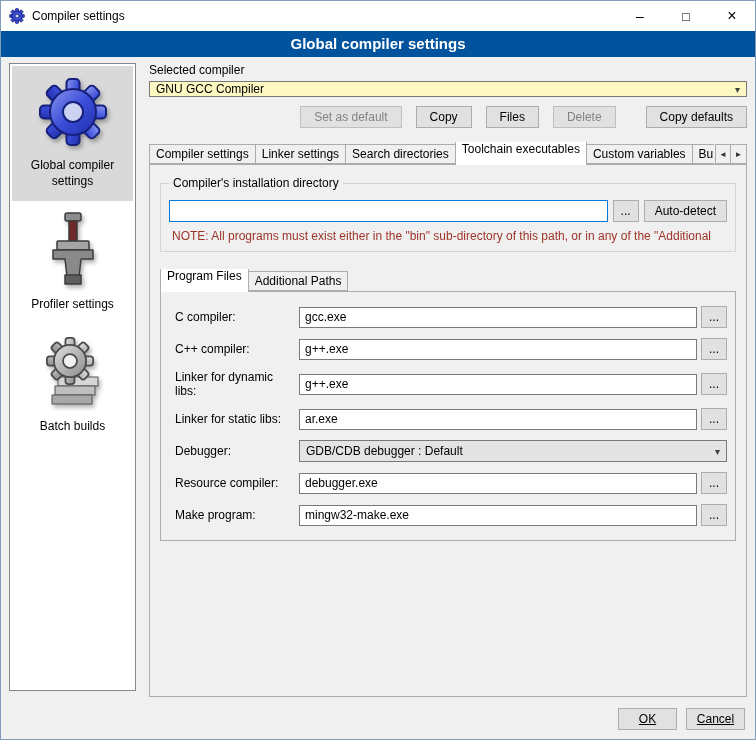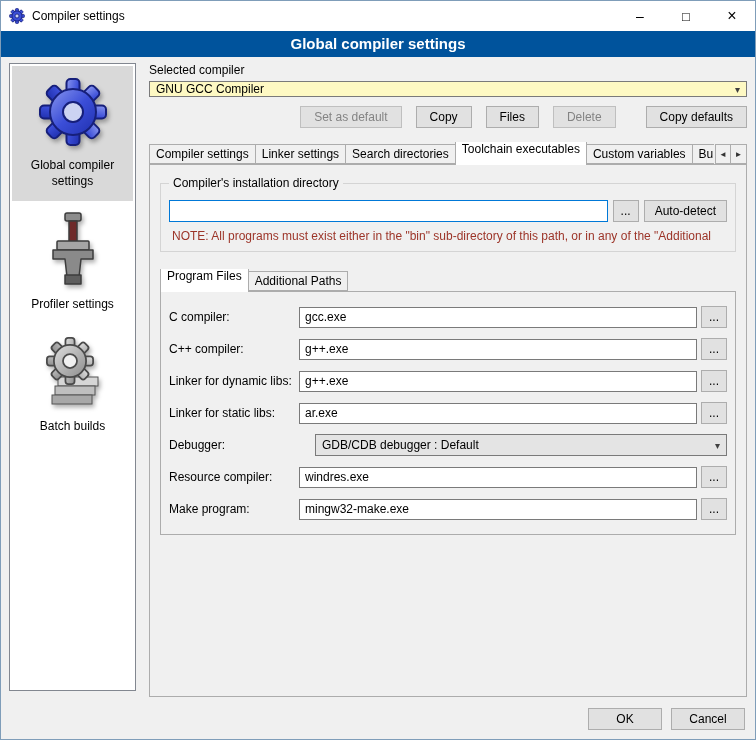--- a/index.html
+++ b/index.html
@@ -65,28 +65,28 @@
   .text-input { flex:1; height:22px; background:#fff; border:1px solid #7a7a7a; display:flex; align-items:center; padding:1px 2px; overflow:hidden; }
   .text-input.focused { border-color:var(--selection-blue,#0078d7); }
   .text-input .sel { background:var(--selection-blue,#0078d7); color:#fff; padding:1px 2px; white-space:nowrap;margin-top:42px; }
   .browse-sm { width:26px; padding:0; }
   .autodetect { padding:0 10px; }
   .note { margin-top:7px; padding-left:3px; color:var(--note-red,#9c3428); white-space:nowrap; overflow:hidden; }
 
   .tabstrip.inner { margin-top:17px; }
   .inner-page { border:1px solid #acacac; margin-top:-1px; background:#f0f0f0; padding:14px 8px 14px 6px; position:relative; z-index:1; }
   .rows { display:grid; grid-template-columns:128px 1fr 26px; gap:10px 4px; align-items:center; }
-  .row-label { padding-left:2px; }
+  .row-label { padding-left:2px;margin-left:6px; }
   .cell-input { grid-column:2; height:21px; background:#fff; border:1px solid #7a7a7a; display:flex; align-items:center; padding:0 5px; overflow:hidden; white-space:nowrap; }
   .cell-browse { grid-column:3; width:26px; padding:0; }
-  .cell-select { grid-column:2 / 4; height:22px;margin-left:16px; }
+  .cell-select { grid-column:2 / 4; height:22px; }
 
   
   .footer { position:absolute; right:10px; bottom:9px; display:flex; gap:9px; }
-  .footer .btn { width:74px; }
+  .footer .btn { width:59px;text-decoration:underline; }
 </style>
 </head>
 <body>
 
 <div class="window">
 
   <div class="titlebar">
     <span class="app-icon">
       <svg width="16" height="16" viewBox="-8 -8 16 16">
         <g fill="#3b4ed8" stroke="#161f7a" stroke-width="0.8">
@@ -255,21 +255,21 @@
             <button class="btn cell-browse">...</button>
 
             <div class="row-label">Debugger:</div>
             <div class="combo gray cell-select">
               <span>GDB/CDB debugger : Default</span>
               <span class="chev">▾</span>
             </div>
 
             <div class="row-label">Resource compiler:</div>
             <div class="cell-input">
-                <span>windres.exe</span>
+                <span>debugger.exe</span>
               </div>
             <button class="btn cell-browse">...</button>
 
             <div class="row-label">Make program:</div>
             <div class="cell-input">
                 <span>mingw32-make.exe</span>
               </div>
             <button class="btn cell-browse">...</button>
 
           </div>

